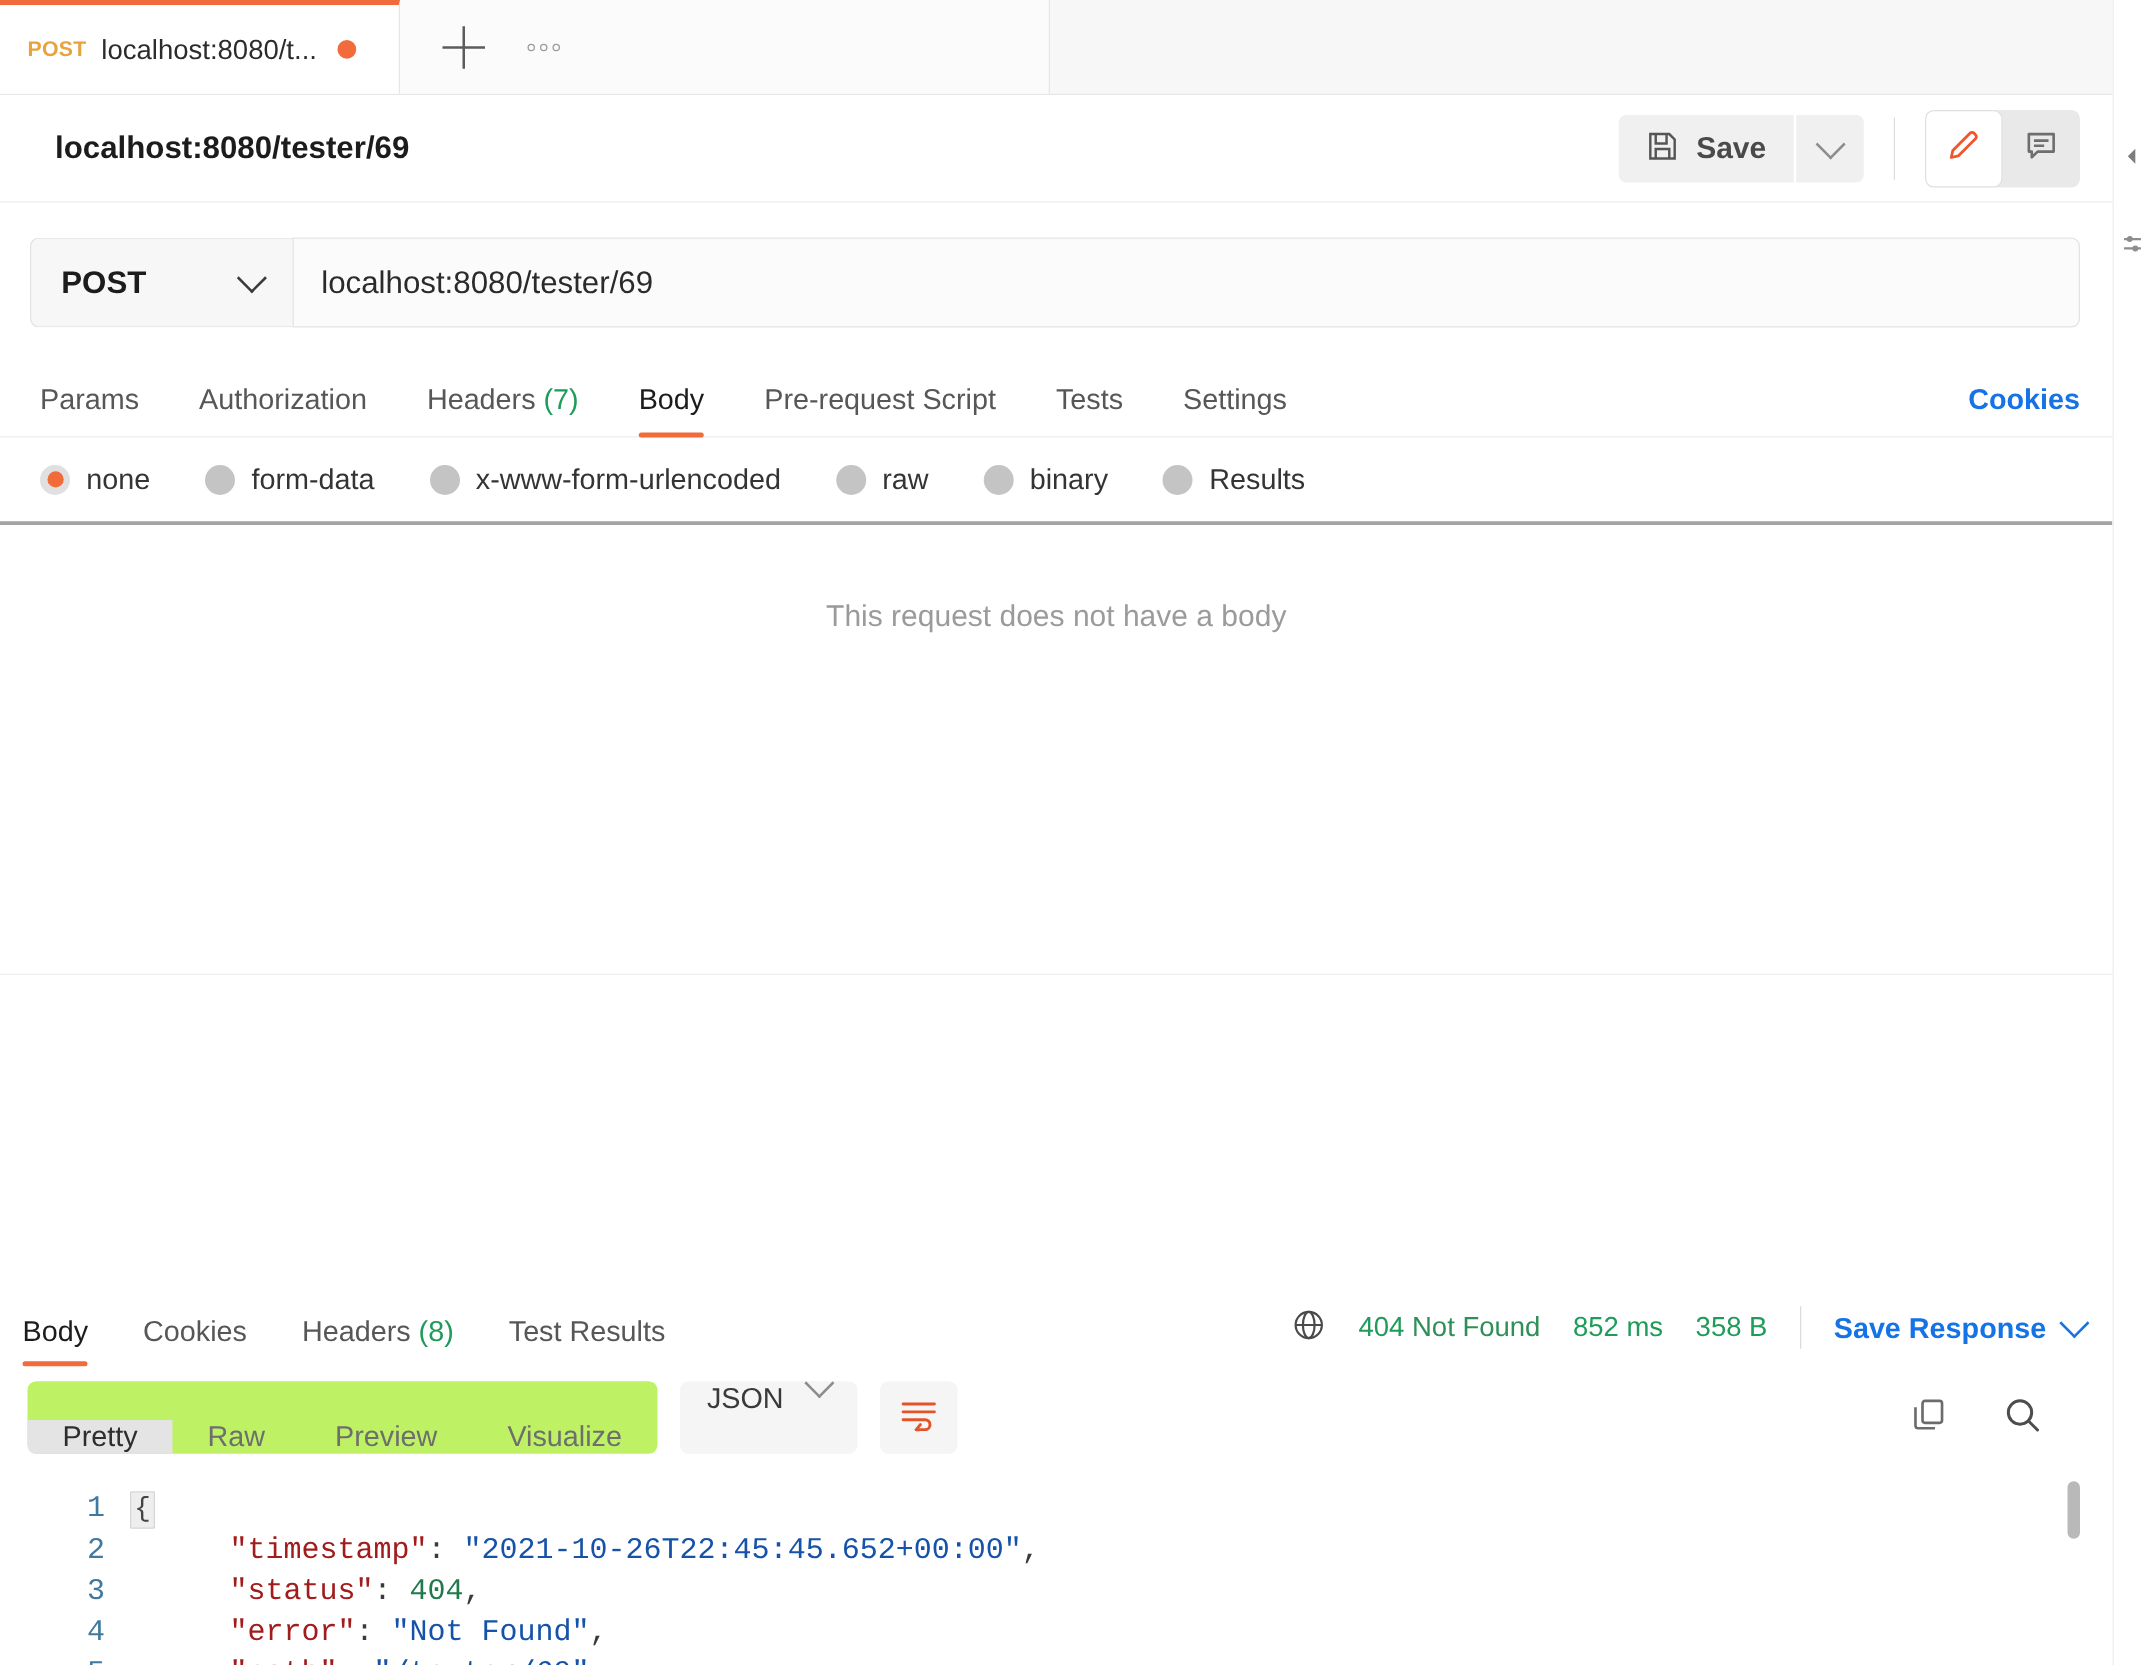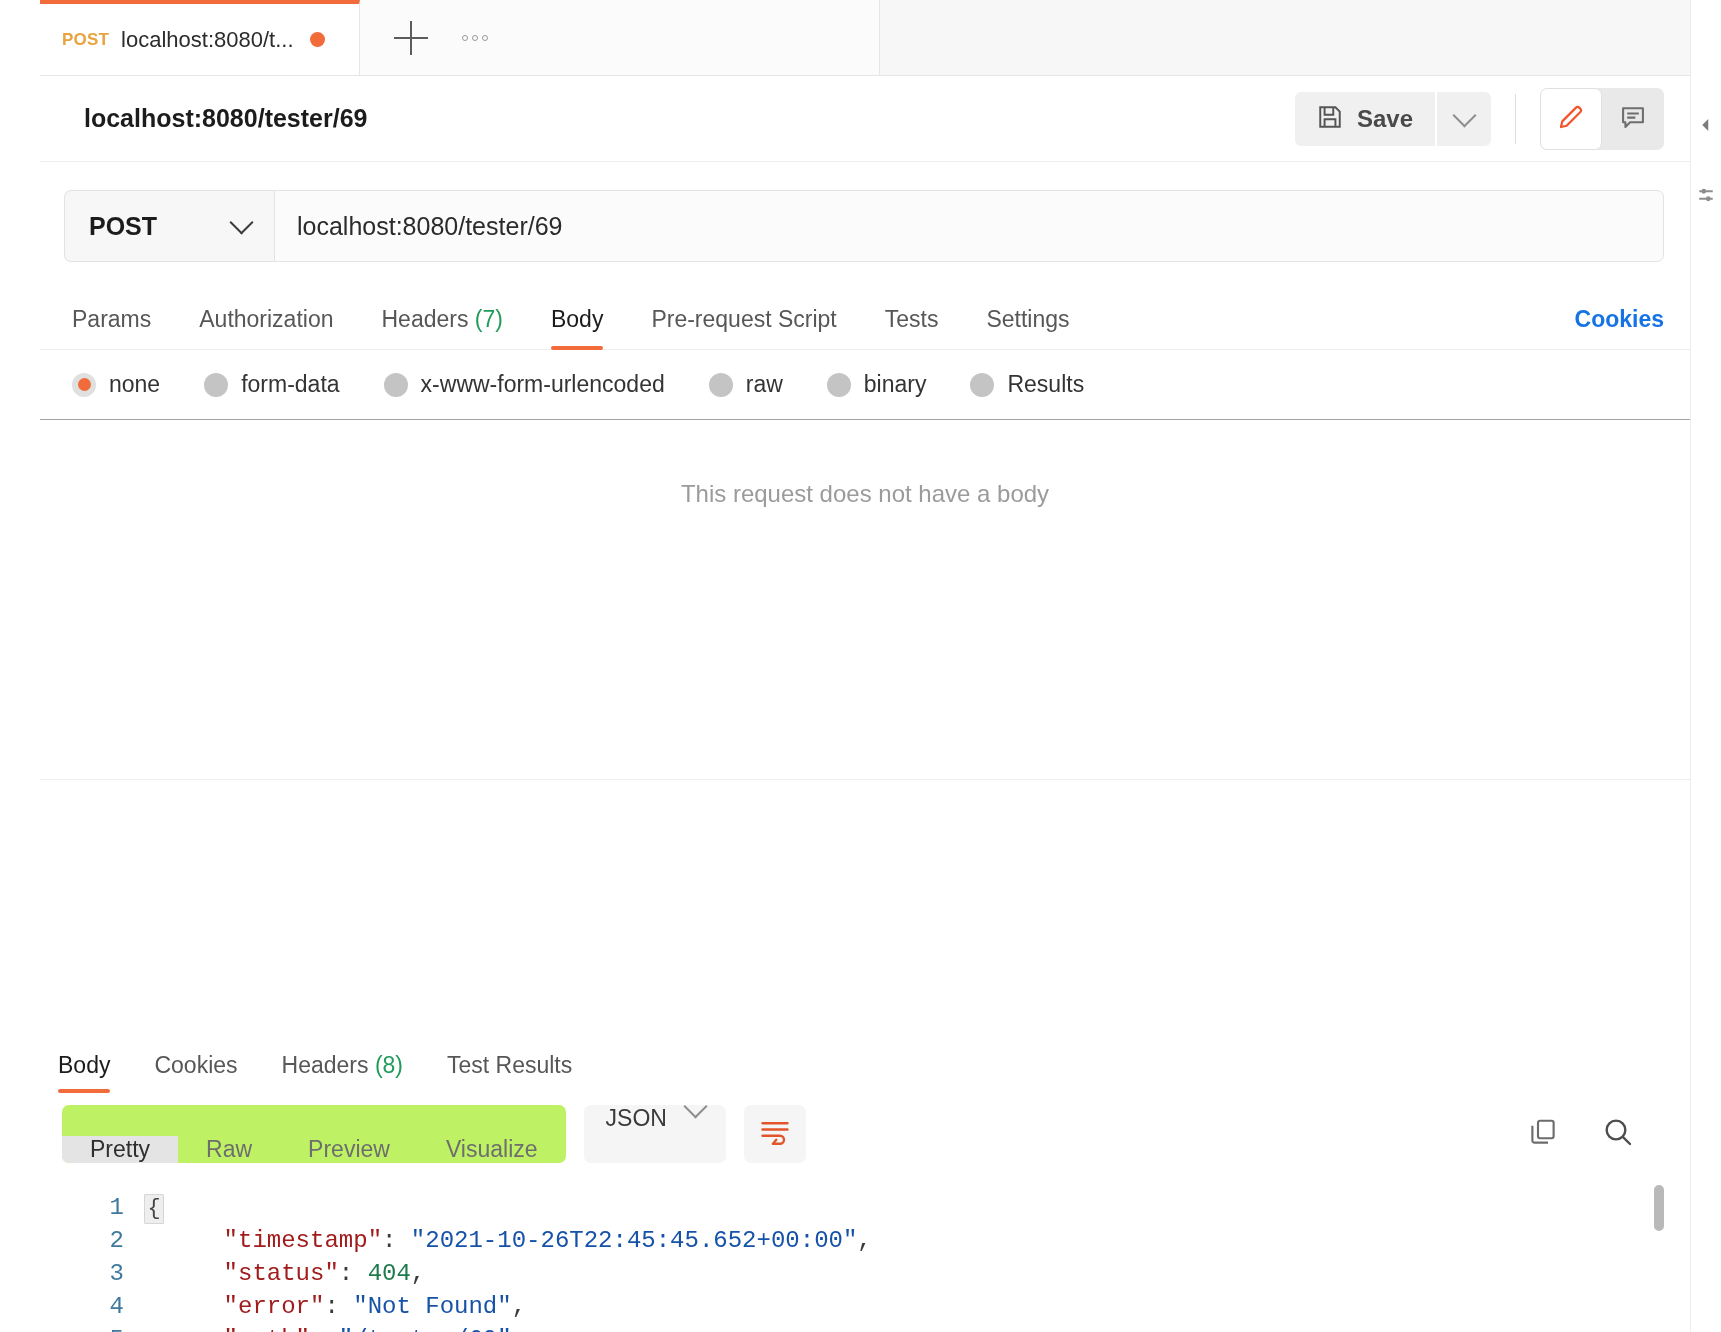--- a/index.html
+++ b/index.html
@@ -4,21 +4,21 @@
 <style>
   * { box-sizing: border-box; margin: 0; padding: 0; }
   html, body {
     width: 1721px; height: 1332px;
     background: #ffffff;
     font-family: "Liberation Sans", sans-serif;
     color: #212121;
     overflow: hidden;
   }
   .app { position: relative; width: 1721px; height: 1332px; display: flex; }
-  .main-col { width: 1690px; height: 1148px; position: relative; margin-left: 40px; }
+  .main-col { width: 1690px; height: 1148px; position: relative; }
 
   
   .tabbar {
     height: 76px; display: flex; align-items: stretch;
     background: #f7f7f7; border-bottom: 1px solid #e6e6e6;
   }
   .req-tab {
     width: 320px; background: #ffffff;
     border-top: 4px solid #f26b3a;
     border-right: 1px solid #e6e6e6;
@@ -147,21 +147,21 @@
   }
   .cnt { color: #1f9b5a; }
   .cookies-link {
     margin-left: auto; color: #1573e6; font-size: 23px;
     font-weight: bold; padding-bottom: 16px; cursor: pointer;
   }
 
   
   .bodytypes {
     display: flex; align-items: center; height: 70px;
-    padding: 0 32px; gap: 0; border-bottom: 1px solid #a3a3a3;
+    padding: 0 32px; gap: 0; border-bottom: 3px solid #a3a3a3;
   }
   .bt { display: flex; align-items: center; gap: 13px; margin-right: 44px; cursor: pointer; }
   .radio {
     width: 24px; height: 24px; border-radius: 50%; background: #c4c4c4;
     display: flex; align-items: center; justify-content: center; flex: none;
   }
   .radio.on { background: #e0e0e0; }
   .radio.on::after {
     content: ""; width: 13px; height: 13px; border-radius: 50%; background: #f26b3a;
   }
@@ -367,20 +367,37 @@
       <span>This request does not have a body</span>
     </div>
     <div class="spacer"></div>
 
     <div class="resptabs">
       <div class="restab active"><span>Body</span></div>
       <div class="restab"><span>Cookies</span></div>
       <div class="restab"><span>Headers</span> <span class="cnt">(8)</span></div>
       <div class="restab"><span>Test Results</span></div>
 
+      <div class="respmeta">
+        <span>
+          <svg width="28" height="28" viewBox="0 0 24 24" fill="none" stroke="#4a4a4a" stroke-width="1.5">
+            <circle cx="12" cy="12" r="9"></circle>
+              <ellipse cx="12" cy="12" rx="4" ry="9"></ellipse>
+              <path d="M3 12h18"></path>
+          </svg>
+        </span>
+        <span class="m"><span>404</span> <span class="muted">Not Found</span></span>
+        <span class="m">852 ms</span>
+        <span class="m">358 B</span>
+        <span class="meta-sep"></span>
+        <span class="saveresp">
+          <span>Save Response</span>
+          <span class="chev blue"></span>
+        </span>
+      </div>
     </div>
 
     <div class="fmtbar">
       <div class="seg">
         <div class="s active">Pretty</div>
         <div class="s">Raw</div>
         <div class="s">Preview</div>
         <div class="s">Visualize</div>
       </div>
       <div class="jsonsel">

